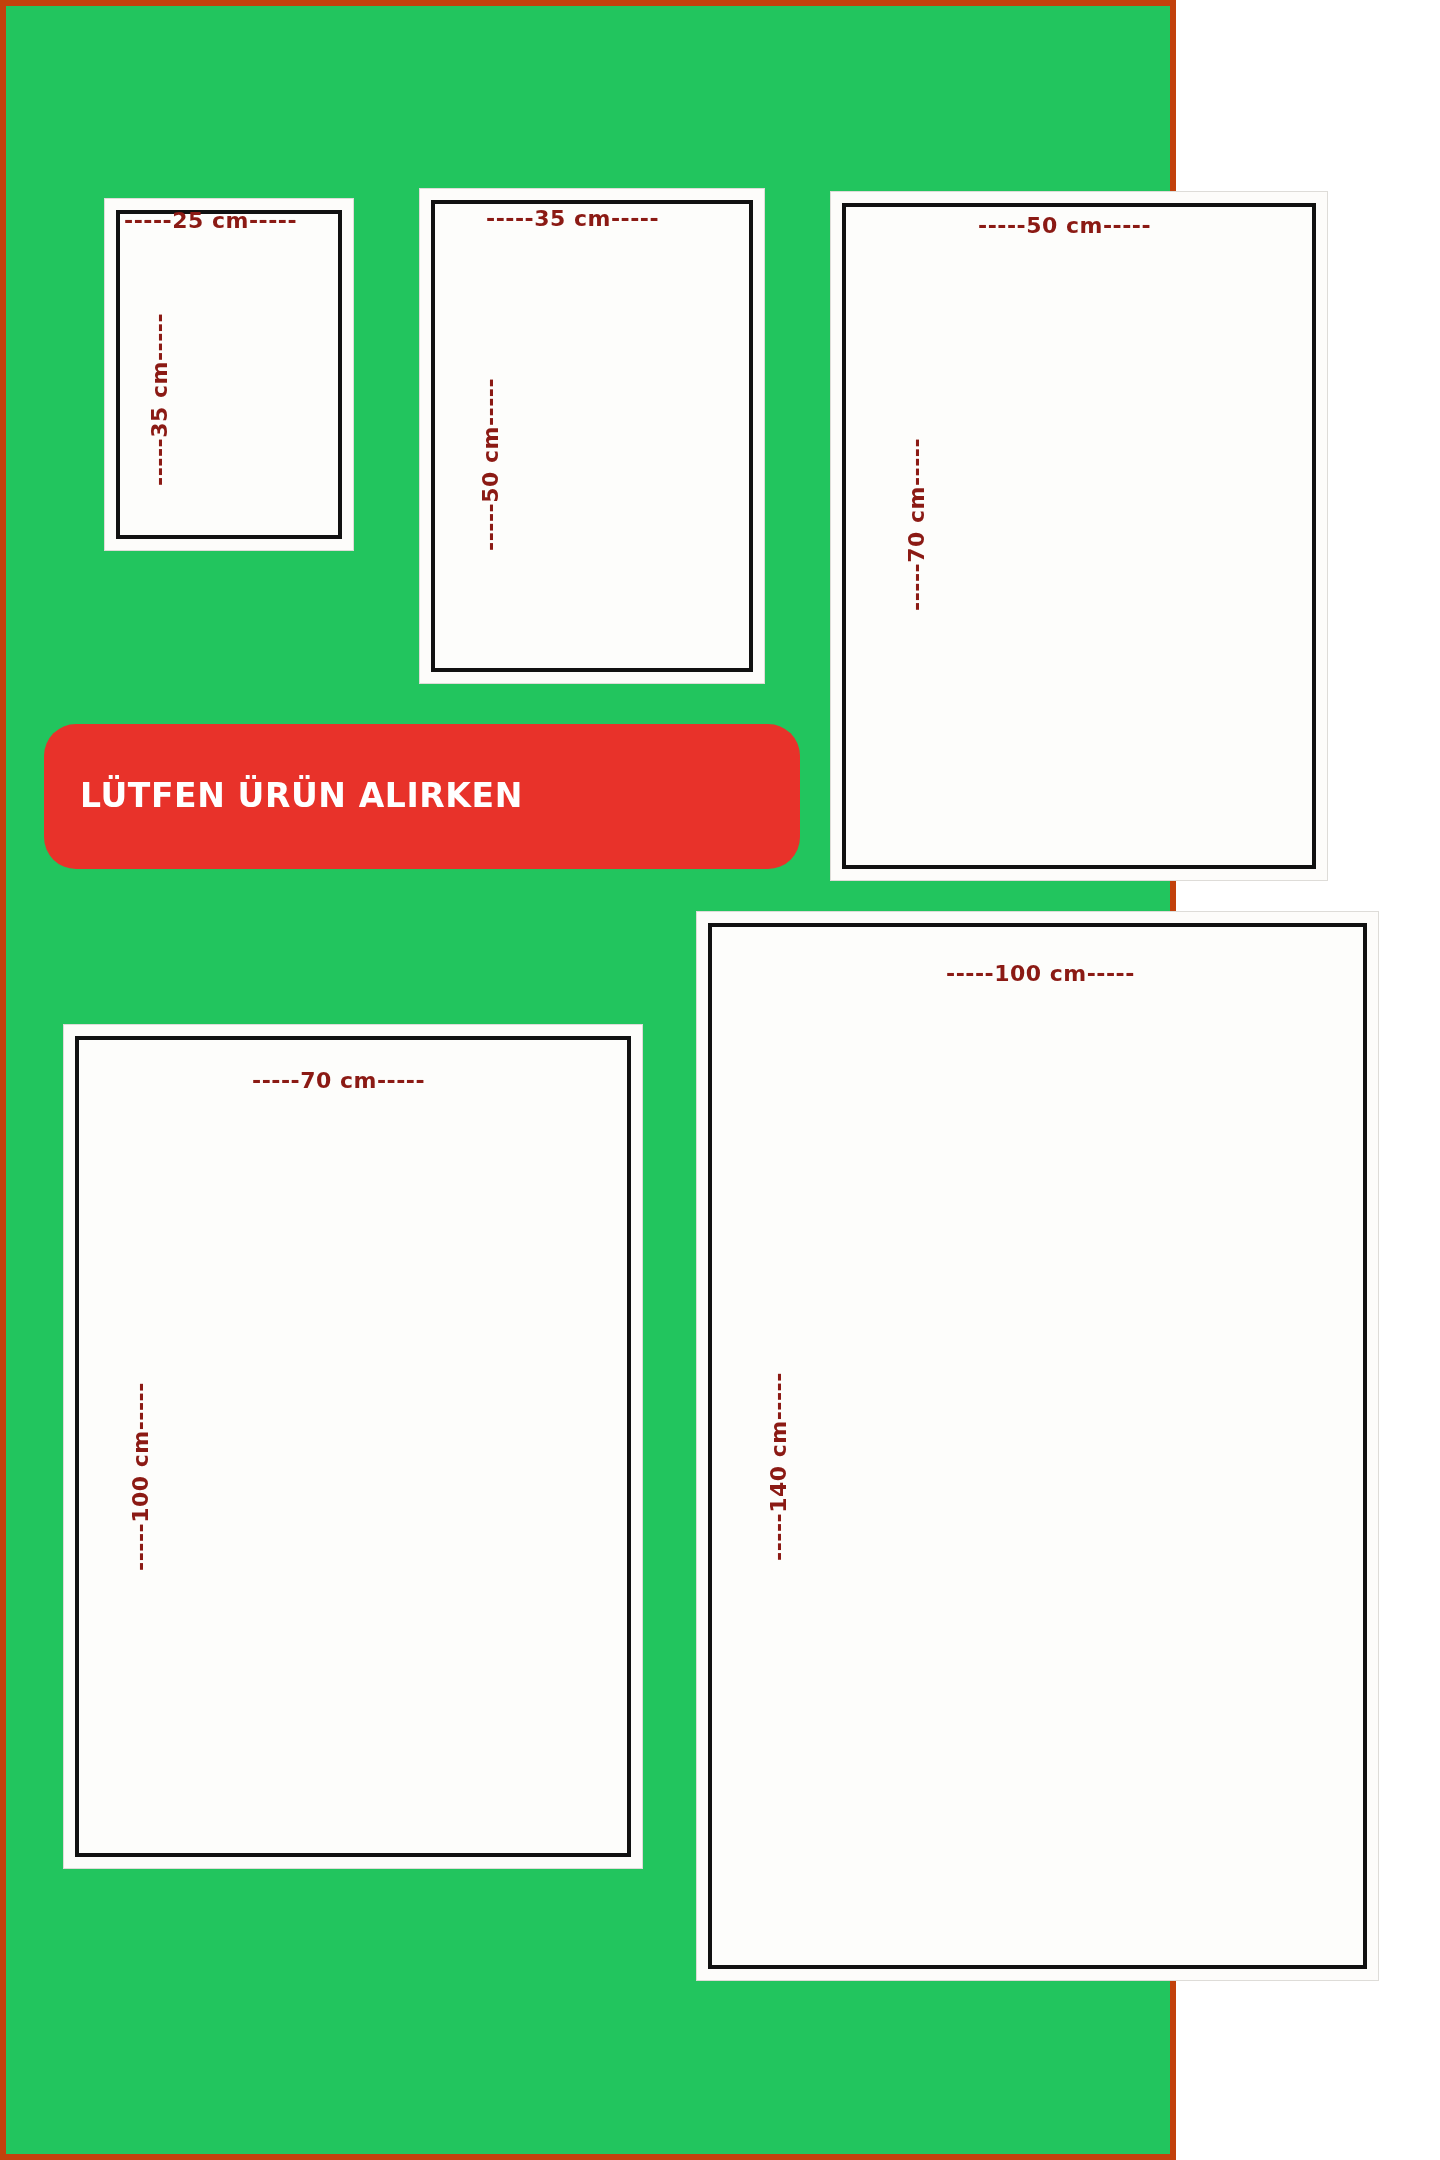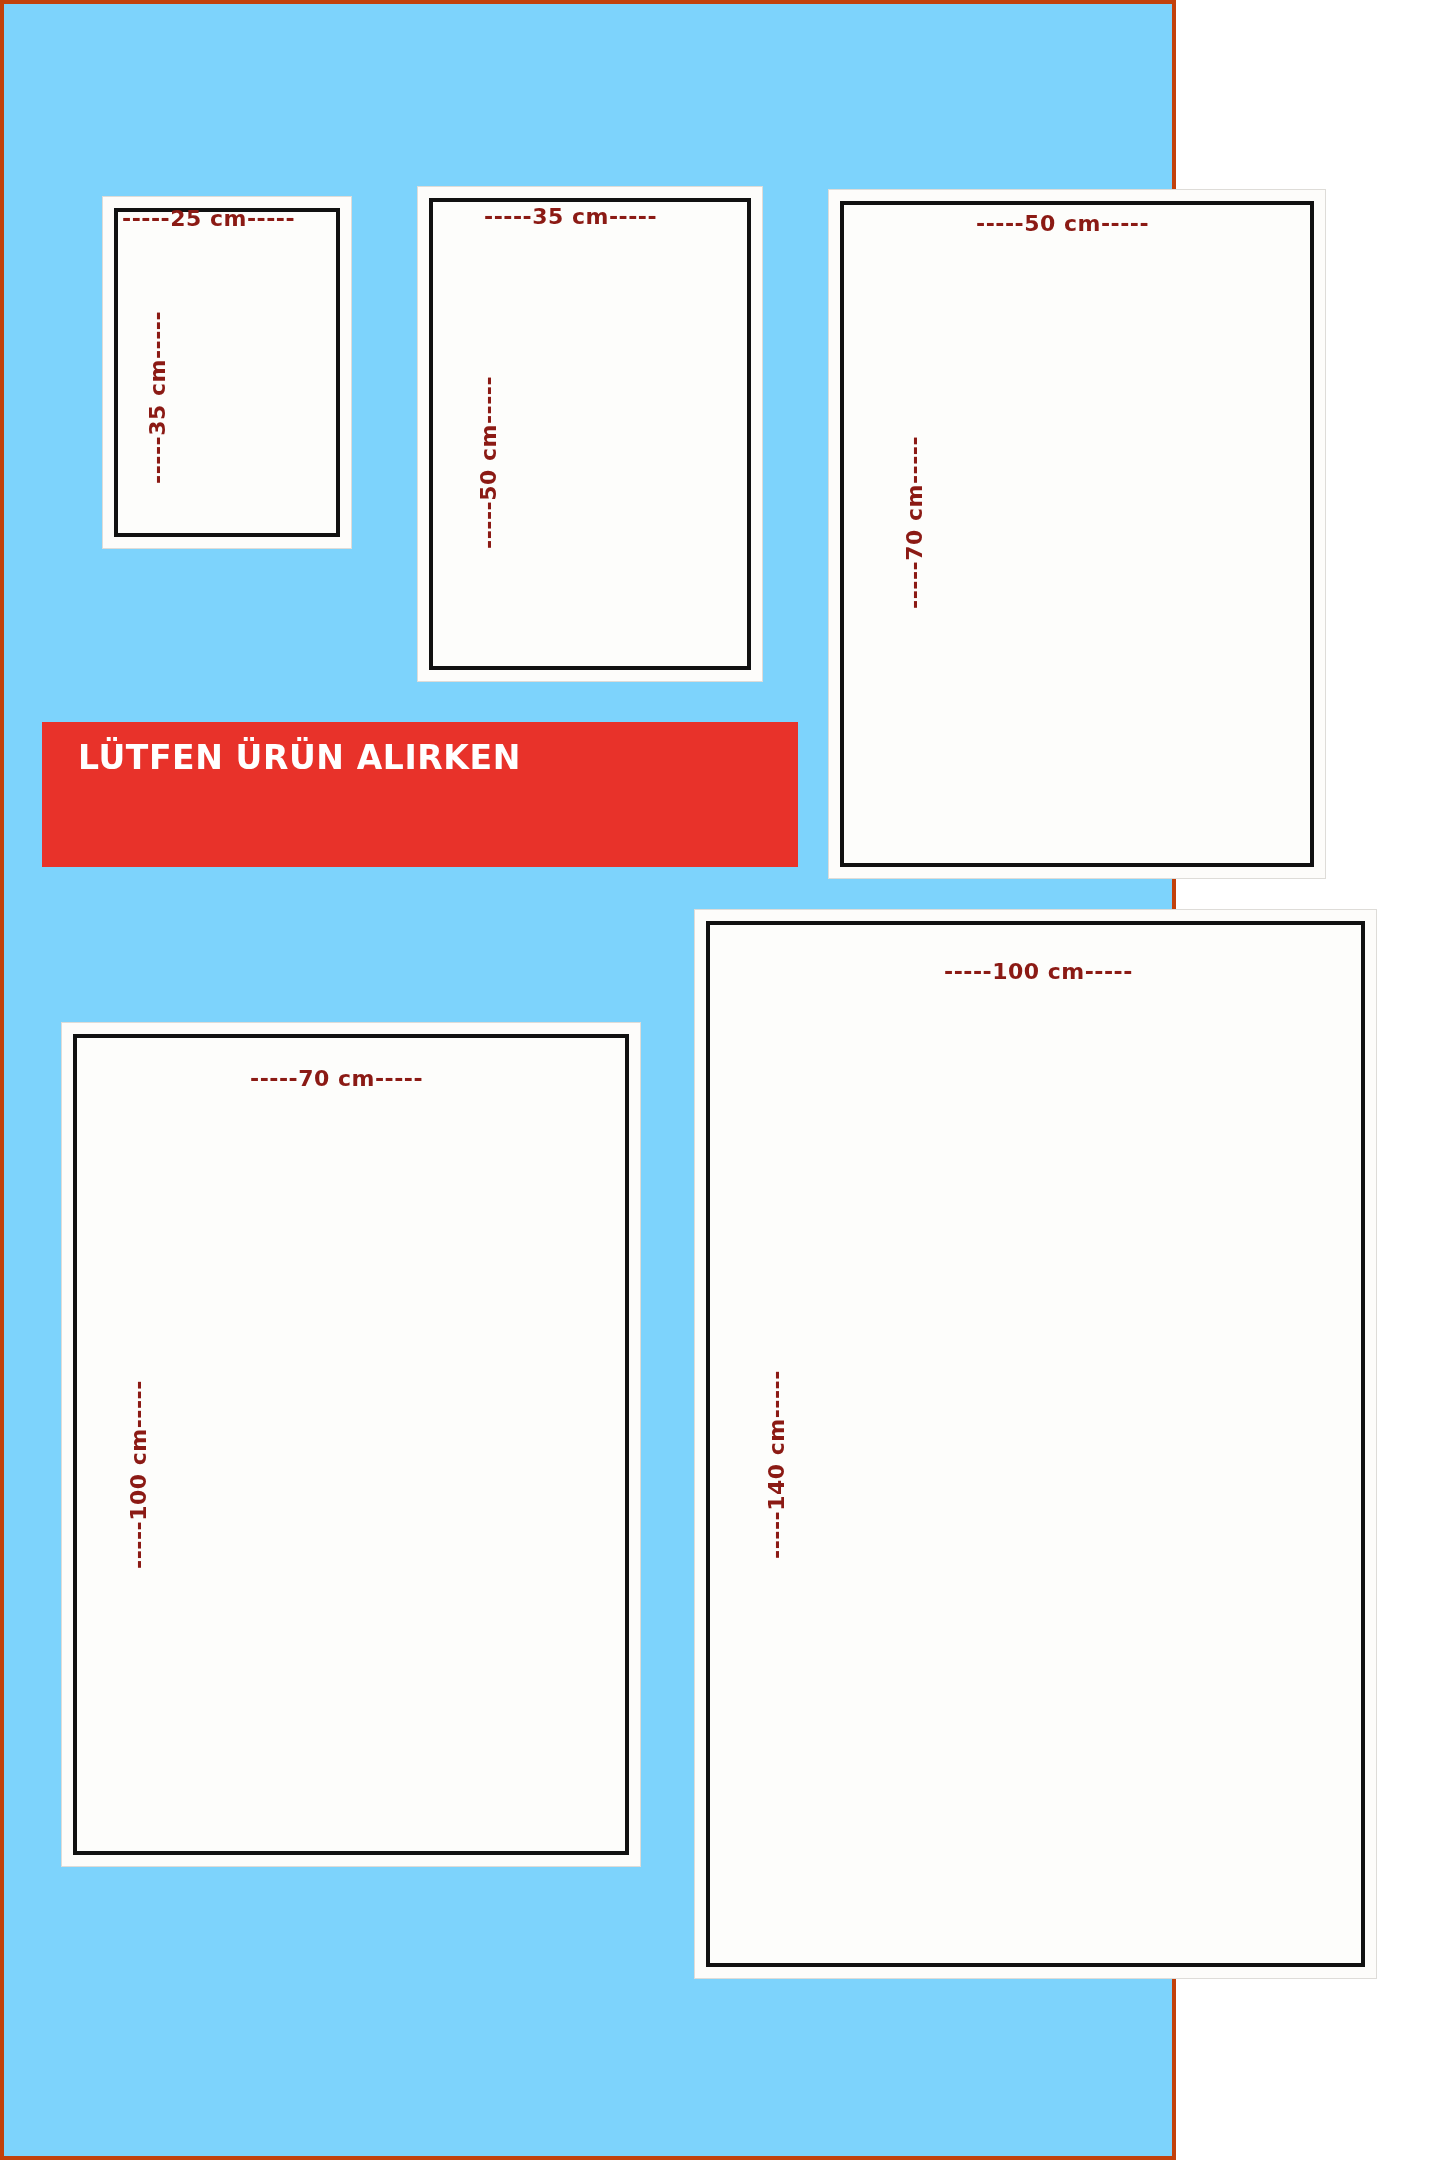--- a/index.html
+++ b/index.html
@@ -10,22 +10,22 @@
     width: 1440px;
     height: 2160px;
     background: #ffffff;
     font-family: "DejaVu Sans", sans-serif;
     overflow: hidden;
   }
   #canvas {
     position: relative;
     width: 1176px;
     height: 2160px;
-    background: #7dd3fc;
-    border: 4px solid #c2410c;
+    background: #22c55e;
+    border: 6px solid #c2410c;
     box-sizing: border-box;
   }
 
   
   .frame {
     position: absolute;
     background: #fdfcfa;
     box-sizing: border-box;
     border: 1px solid #dedcd8;
     padding: 11px;
@@ -53,22 +53,23 @@
   }
 
   
   #warning-banner {
     position: absolute;
     background: #e8322a;
     color: #ffffff;
     box-sizing: border-box;
     display: flex;
     flex-direction: column;
-    justify-content: flex-start;
+    justify-content: center;
     padding: 14px 28px 16px 36px;
+    border-radius: 32px;
   }
   #warning-banner .line {
     font-size: 33px;
     font-weight: 800;
     letter-spacing: 0.6px;
     line-height: 1.32;
     font-family: "DejaVu Sans", sans-serif;
   }
 </style>
 </head>

